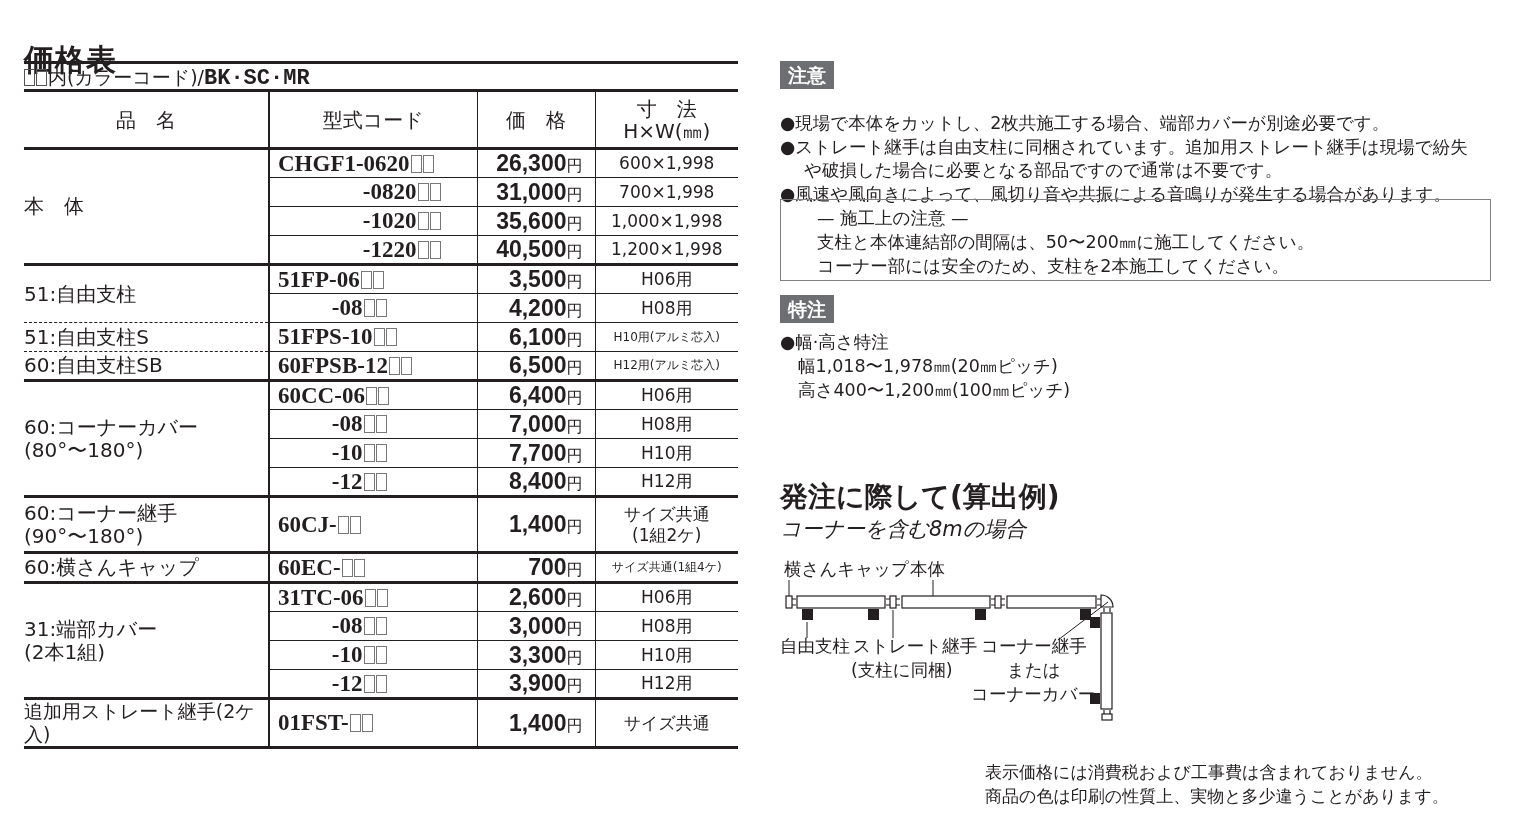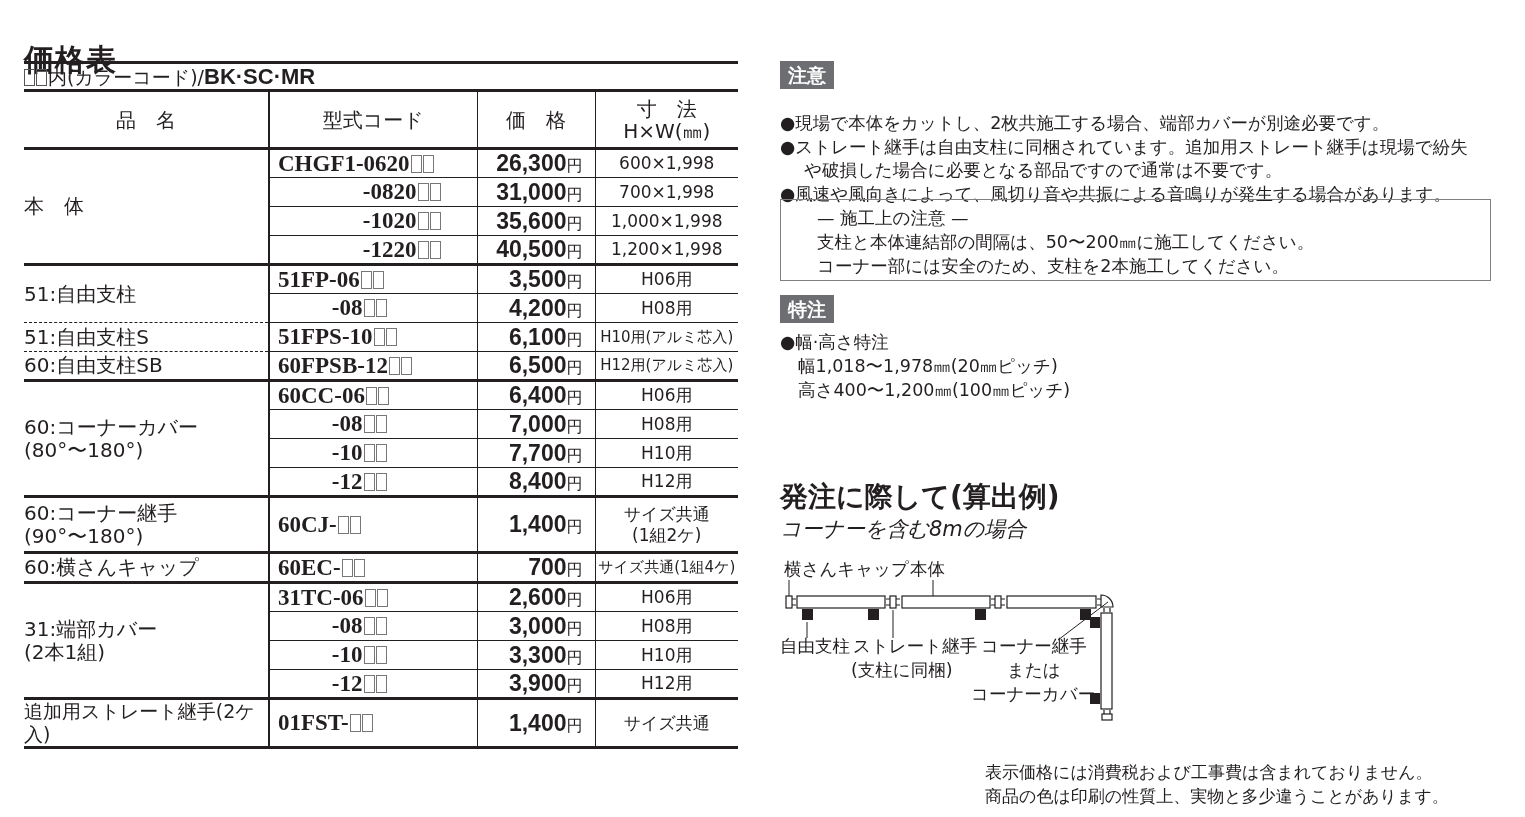--- a/index.html
+++ b/index.html
@@ -2,36 +2,36 @@
 <html><head>
 <meta charset="utf-8">
 <style>
   * { box-sizing: border-box; margin: 0; padding: 0; }
   html, body { width: 1525px; height: 817px; background: #ffffff; overflow: hidden; }
   body { position: relative; font-family: "DejaVu Sans", "Liberation Sans", sans-serif; color: #231f20; }
 
   .title { position: absolute; left: 24px; top: 18px; font-size: 30px; font-weight: bold; letter-spacing: 1px; margin-top: 22px; }
   .color-note { position: absolute; left: 24px; top: 61px; width: 714px; height: 29px; border-top: 3px solid #231f20; font-size: 19px; line-height: 26px; }
   .color-note .box { display: inline-block; width: 11px; height: 17px; border: 1px solid #555; margin-right: 1px; vertical-align: -2px; }
-  .color-note b { font-family: Liberation Sans, sans-serif; font-size: 22px; }
+  .color-note b { font-family: Liberation Mono, monospace; font-size: 22px; }
 
   table.price { position: absolute; left: 24px; top: 89px; width: 714px; border-collapse: collapse; table-layout: fixed; }
   table.price td, table.price th { border-bottom: 1px solid #231f20; font-weight: normal; padding: 0; height: 29px; vertical-align: middle; }
   table.price th { border-top: 3px solid #231f20; border-bottom: 3px solid #231f20; height: 58px; font-size: 20px; text-align: center; line-height: 22px; }
   table.price .c1 { width: 245px; }
   table.price .c2 { width: 208px; border-left: 2px solid #231f20; }
   table.price .c3 { width: 118px; border-left: 1px solid #231f20; }
   table.price .c4 { width: 143px; border-left: 1px solid #231f20; }
   table.price td.name { font-size: 20px; text-align: left; line-height: 23px; }
   table.price td.code { font-family: Liberation Serif, serif; font-weight: bold; font-size: 23px; text-align: right; padding-right: 36px; margin-top: 8px; }
   table.price td.code.first { text-align: left; padding-left: 8px; }
   table.price td.price-cell { font-family: "Liberation Sans", sans-serif; font-weight: bold; font-size: 23px; text-align: right; padding-right: 12px; }
   table.price td.price-cell .yen { font-size: 16px; font-weight: normal; }
   table.price td.size { font-size: 17px; text-align: center; line-height: 21px; }
-  table.price td.size.small { font-size: 15px; }
+  table.price td.size.small { font-size: 12px; }
   table.price tr.group-end td { border-bottom: 3px solid #231f20; }
   .cbox { display: inline-block; width: 11px; height: 18px; border: 1px solid #777; vertical-align: -2px; margin-left: 1px; }
 
   .tag { position: absolute; background: #6d6e71; color: #fff; font-size: 19px; font-weight: bold; padding: 2px 8px; line-height: 24px; }
   .notes { position: absolute; left: 780px; font-size: 17.5px; line-height: 23.5px; }
   .notes .indent { padding-left: 24px; }
   .construct-box { position: absolute; left: 780px; top: 199px; width: 711px; height: 82px; border: 1.5px solid #808080; padding: 6px 36px; font-size: 17.5px; line-height: 24px; }
   .special { position: absolute; left: 780px; top: 330px; font-size: 17.5px; line-height: 24px; }
   .special .indent { padding-left: 18px; }
 

